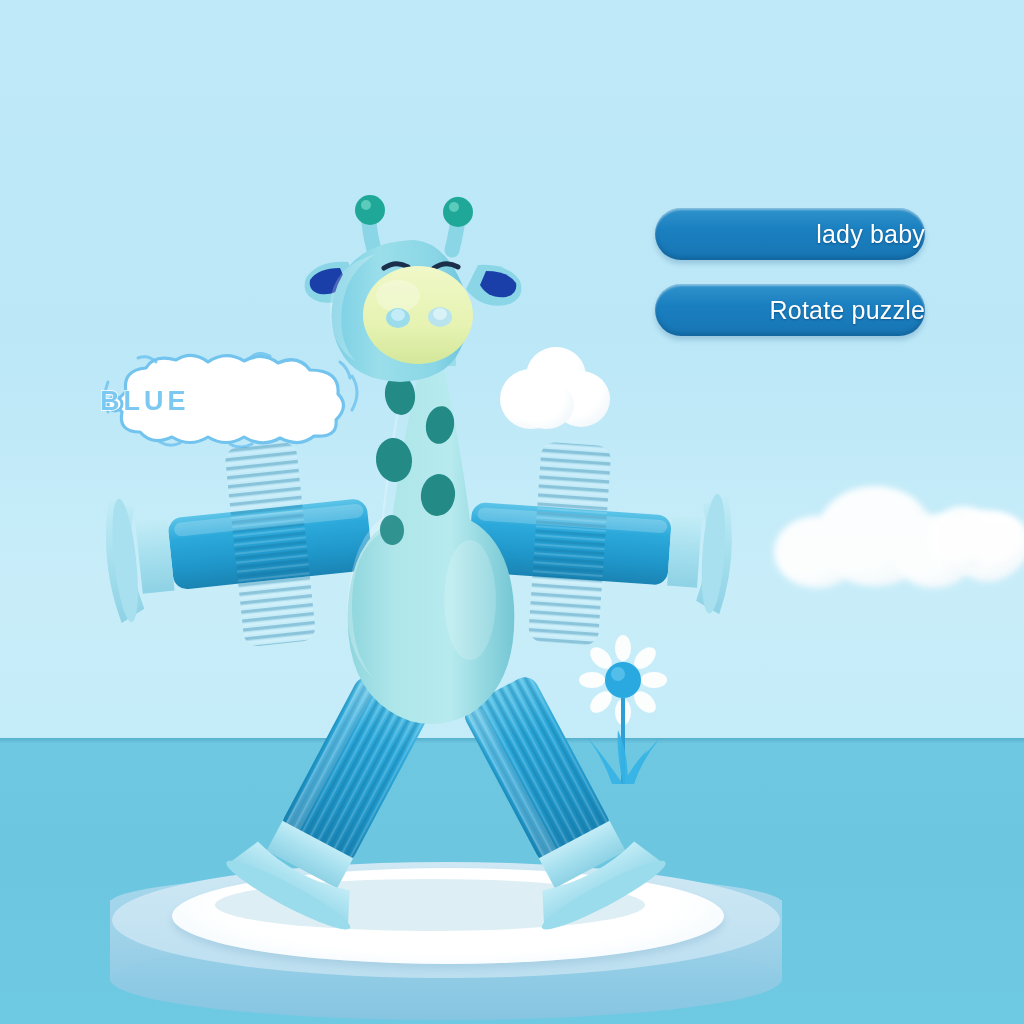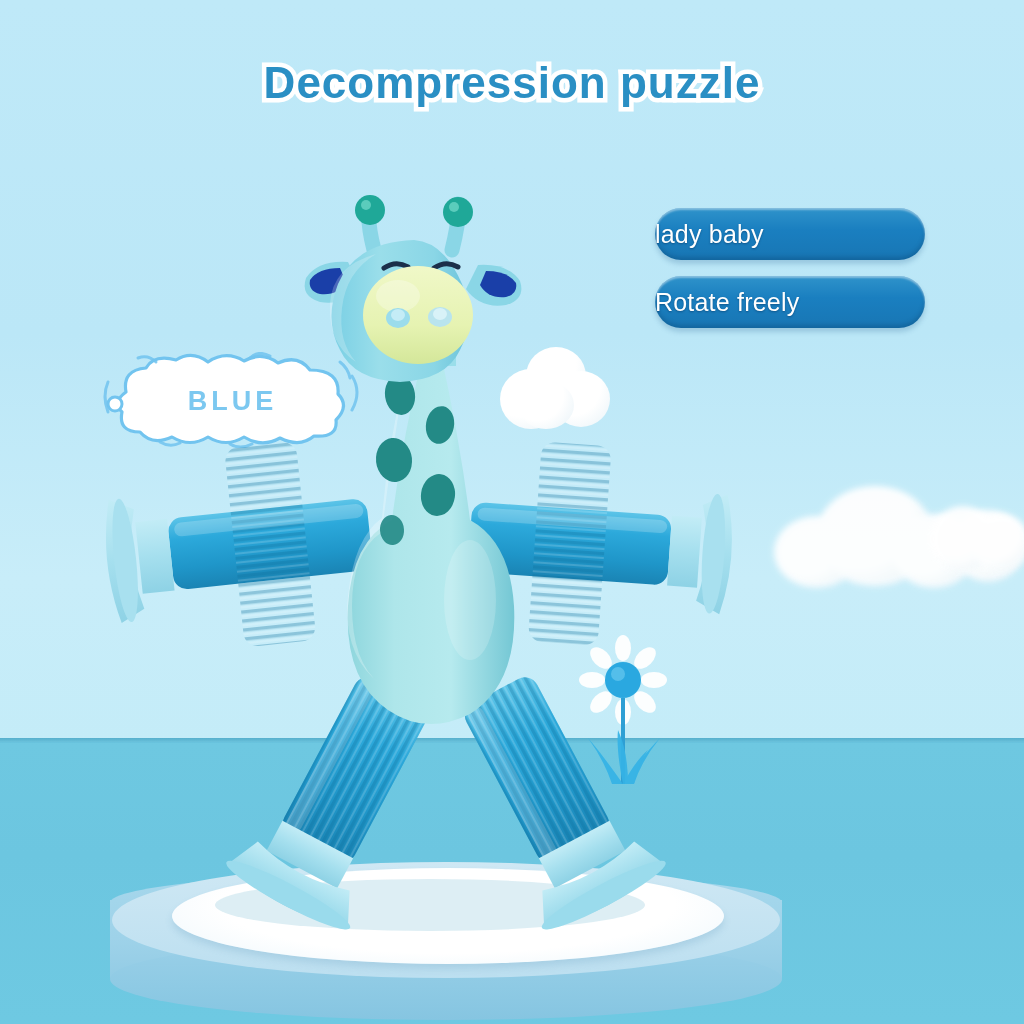--- a/index.html
+++ b/index.html
@@ -24,38 +24,38 @@
     font-size:44px;font-weight:bold;letter-spacing:1px;
     color:#2a8fc4;
     -webkit-text-stroke:9px #ffffff;
     paint-order:stroke fill;
     text-shadow:0 2px 0 rgba(255,255,255,.9);
   }
 
   
   .badges{position:absolute;left:655px;top:208px;width:270px;}
   .badge{
-    position:relative;height:52px;margin-bottom:16px;border-radius:26px;
+    position:relative;height:52px;margin-bottom:24px;border-radius:26px;
     background:linear-gradient(180deg,#2f93cb 0%,#1a7fc0 42%,#1876b4 100%);
     box-shadow:0 4px 5px rgba(60,120,160,.28),
                inset 0 2px 2px rgba(255,255,255,.42),
                inset 0 -3px 4px rgba(0,50,90,.25);
-    display:flex;align-items:center;justify-content:flex-start;
+    display:flex;align-items:center;justify-content:flex-end;
   }
   .badge span{
     color:#ffffff;font-size:25px;letter-spacing:.2px;
     text-shadow:0 1px 2px rgba(0,40,80,.45);
   }
   .badge.wide{width:270px;}
 
   
   .cloudlabel{position:absolute;left:100px;top:352px;width:265px;height:96px;}
   .cloudlabel svg{position:absolute;left:0;top:0;}
   .cloudlabel .txt{
-    position:absolute;left:0;top:34px;width:265px;text-align:center;
+    position:absolute;left:0;top:34px;width:265px;
     font-size:27px;font-weight:bold;letter-spacing:4px;
     color:#7cc8f0;
     -webkit-text-stroke:1.5px #ffffff;paint-order:stroke fill;
   }
 
   
   .puff{position:absolute;border-radius:50%;
         background:radial-gradient(circle at 34% 28%,#ffffff 0%,#ffffff 52%,#f2f8fb 78%,#e2eef4 100%);}
   .cloudA{position:absolute;left:500px;top:345px;width:115px;height:85px;}
   .bgcloud{position:absolute;filter:blur(3px);opacity:.95;}
@@ -320,24 +320,23 @@
 
       <g>
         <ellipse cx="398" cy="318" rx="12" ry="10" fill="#9bdcec"></ellipse>
         <ellipse cx="398" cy="315" rx="7" ry="6" fill="#c4ecf6"></ellipse>
         <ellipse cx="440" cy="317" rx="12" ry="10" fill="#b9e4ee"></ellipse>
         <ellipse cx="440" cy="314" rx="7" ry="6" fill="#d8f2f8"></ellipse>
       </g>
     </g>
   </svg>
 
-  <div class="title">Decompression puzzle</div>
 
   <div class="badges">
     <div class="badge wide">
       <span>lady baby</span>
     </div>
     <div class="badge wide">
-      <span>Rotate freely</span>
+      <span>Rotate puzzle</span>
     </div>
   </div>
 
 </div>
 
 </body></html>

